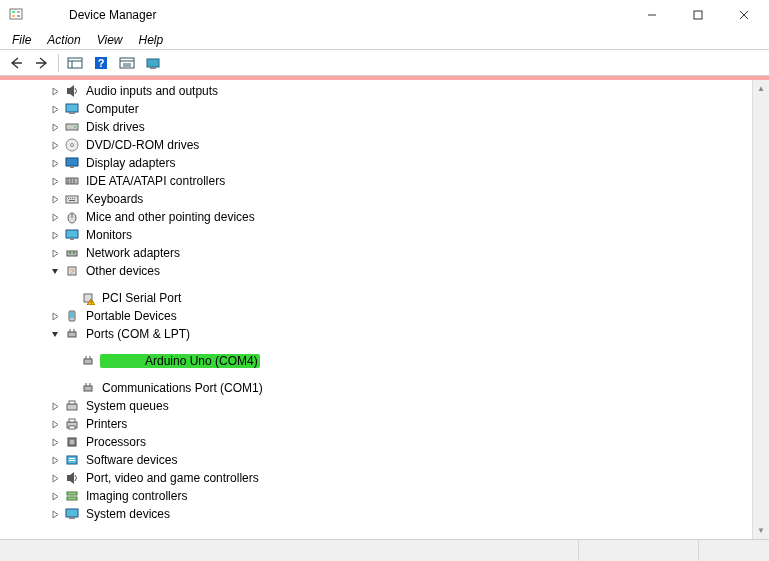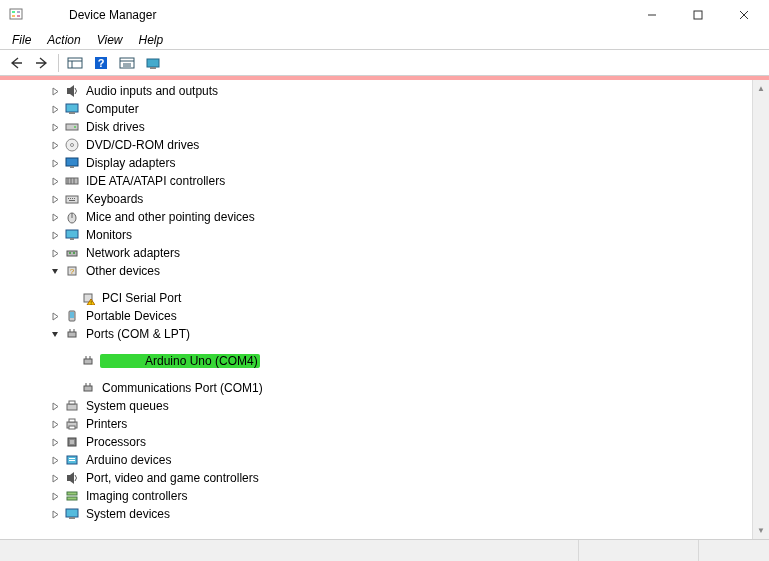--- a/index.html
+++ b/index.html
@@ -502,21 +502,21 @@
             <path d="M2 1 L7 4.5 L2 8 Z" fill="none" stroke="#777"></path>
           </svg>
         </span>
         <span class="dev-icon">
           <svg width="14" height="14">
             <rect x="2" y="3" width="10" height="8" fill="#5bd" stroke="#258"></rect>
             <rect x="4" y="5" width="6" height="1" fill="#fff"></rect>
             <rect x="4" y="7" width="6" height="1" fill="#fff"></rect>
           </svg>
         </span>
-        <span class="label">Arduino devices</span>
+        <span class="label">Software devices</span>
       </div>
       <div class="tree-row indent-2">
         <span class="chevron">
           <svg width="9" height="9">
             <path d="M2 1 L7 4.5 L2 8 Z" fill="none" stroke="#777"></path>
           </svg>
         </span>
         <span class="dev-icon">
           <svg width="14" height="14">
             <rect x="2" y="4" width="3" height="6" fill="#555"></rect>

